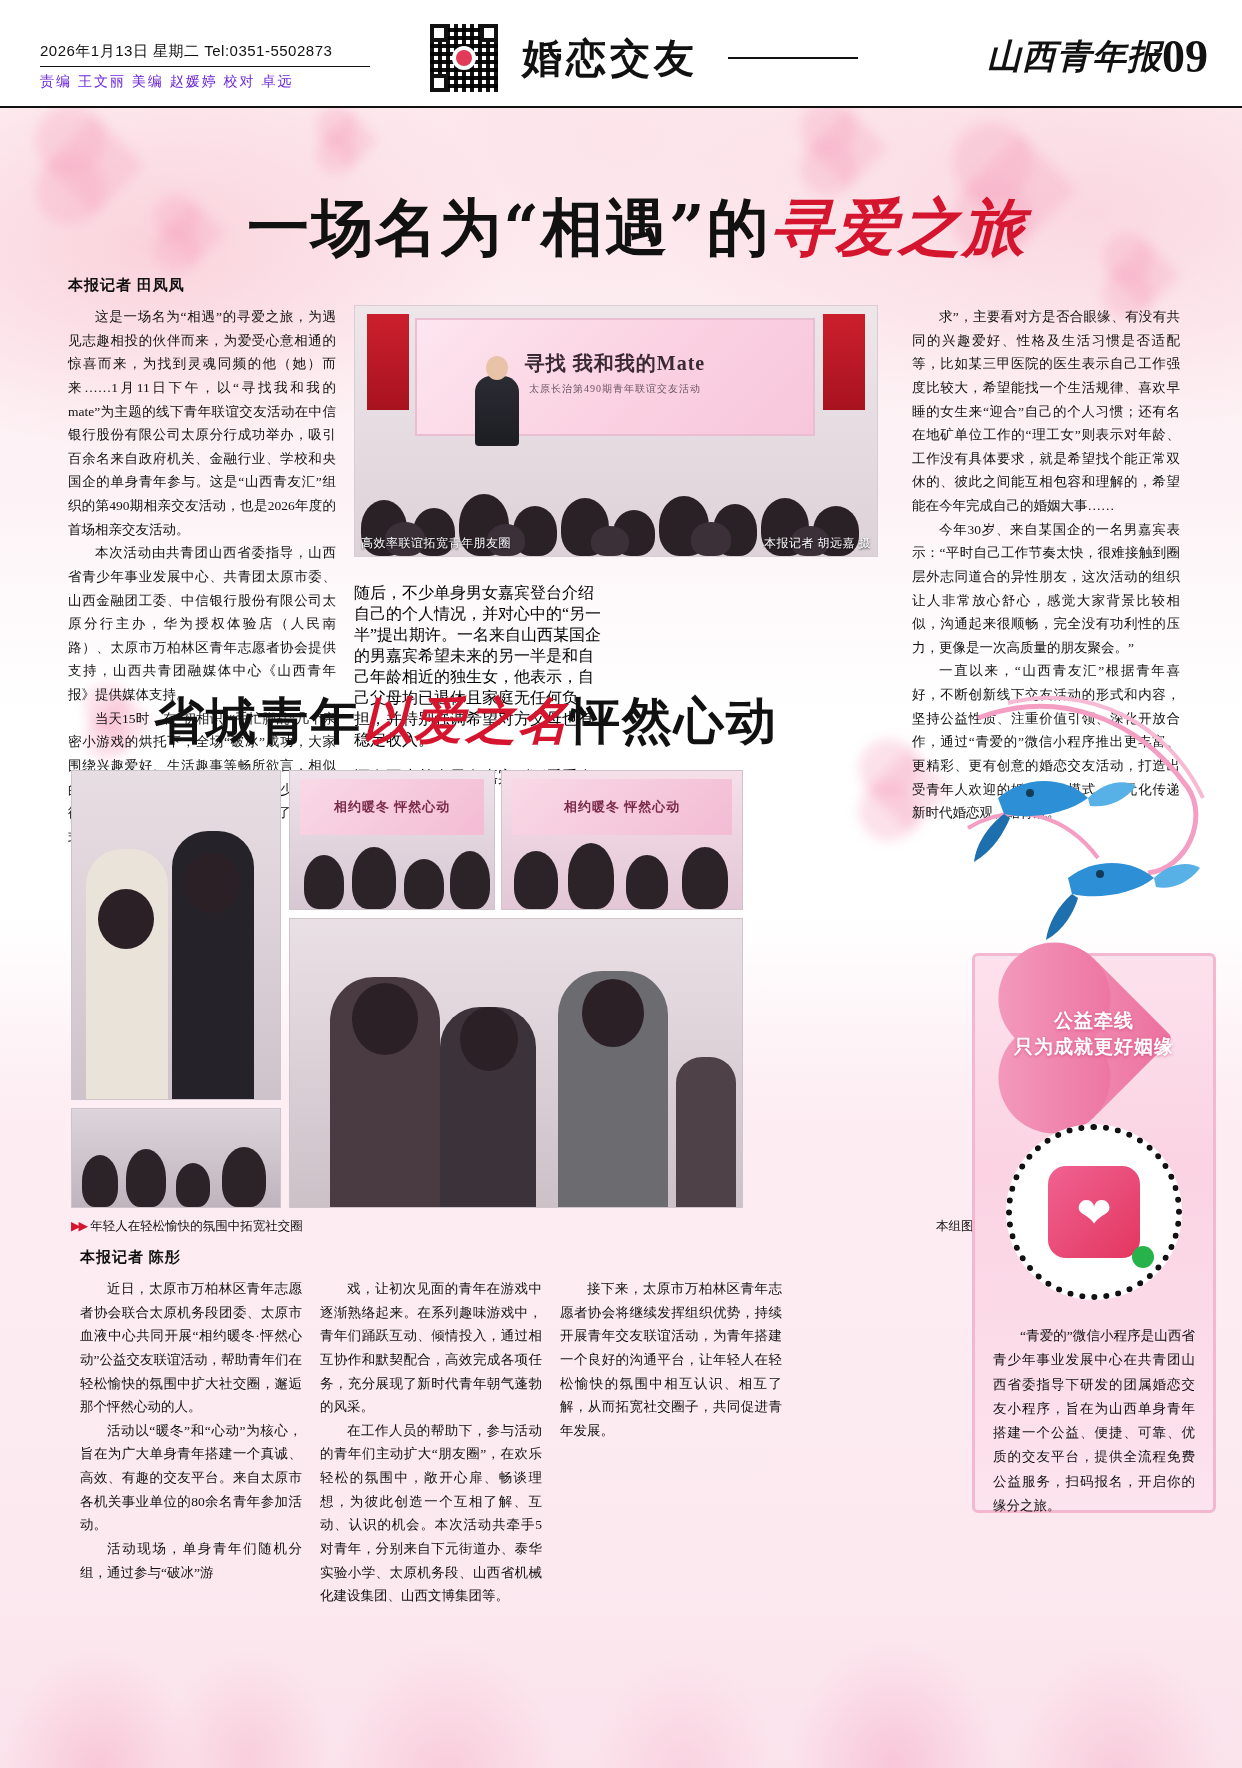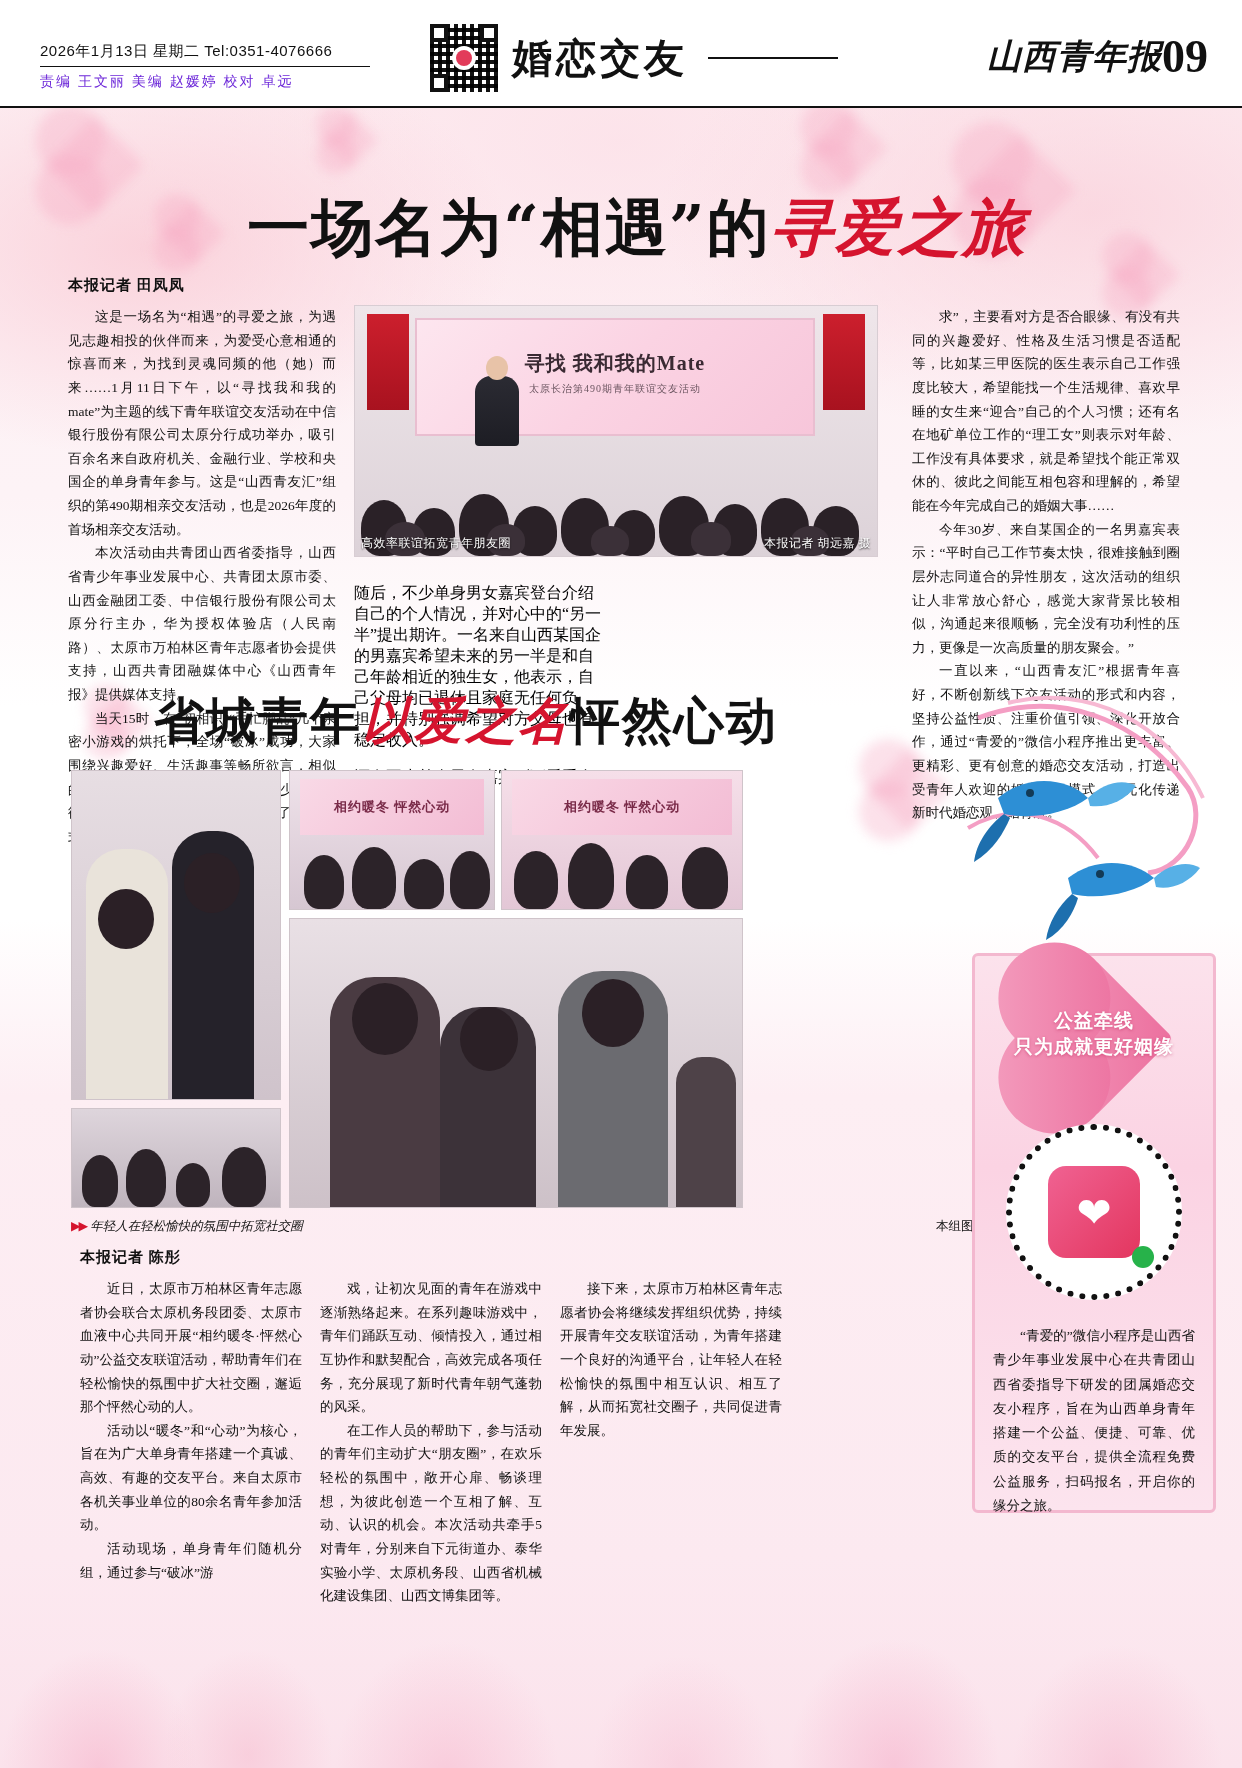--- a/index.html
+++ b/index.html
@@ -58,21 +58,21 @@
   .mast-date {
     font-size: 15px; color: #111; letter-spacing: .5px;
     border-bottom: 1px solid #111; padding-bottom: 5px; width: 330px;
     font-family: "Liberation Sans", sans-serif;
   }
   .mast-credits {
     margin-top: 6px; font-size: 14px; color: #6d28d9; letter-spacing: 2px;
     font-family: "Liberation Sans", sans-serif;
   }
   .mast-center {
-    position:absolute; left: 430px; top: 24px; display:flex; align-items:center; gap: 14px;
+    position:absolute; left: 430px; top: 24px; display:flex; align-items:center; gap: 24px;
   }
   .qr {
     width: 68px; height: 68px; background: #fff; position: relative;
     background-image:
       repeating-linear-gradient(90deg, #111 0 4px, #fff 4px 8px),
       repeating-linear-gradient(0deg, #111 0 4px, #fff 4px 8px);
     background-size: 8px 8px, 8px 8px;
     background-blend-mode: multiply;
   }
   .qr:after {
@@ -177,21 +177,21 @@
     background: linear-gradient(135deg,#f9d9e6,#f3bcd4);
     display:flex; align-items:center; justify-content:center;
     font-size: 13px; font-weight:bold; color:#7a2b49; letter-spacing:1px; line-height:1.1;
     text-align:center;
   }
   .silh { position:absolute; background:#2c2329; border-radius: 50% 50% 35% 35%; }
   .cap-row {
     position:absolute; left: 55px; top: 1110px; width: 1140px;
     display:flex; justify-content: space-between; font-size: 12.5px; color:#111;
   }
-  .cap-left { color:#111;font-style:italic; }
+  .cap-left { color:#111; }
   .cap-left .arrow { color:#d5142e; margin-right:4px; letter-spacing:-2px; }
   .cap-right { color:#111; }
 
   
   .birds { position:absolute; right: 20px; top: 570px; width: 300px; height: 300px; }
 
   
   .promo {
     position:absolute; right: 42px; top: 845px; width: 244px; height: 560px;
     background: linear-gradient(180deg,#fce2ec 0%, #fbd3e3 38%, #fce4ee 100%);
@@ -245,21 +245,21 @@
   <div class="blur-heart" style="left:1120px;top:250px; width:50px; height:50px;"></div>
   <div class="blur-heart" style="left:330px; top:120px; width:40px; height:40px;"></div>
   <div class="blur-heart" style="left:820px; top:120px; width:56px; height:56px;"></div>
   <div class="blur-heart" style="left:100px; top:700px; width:44px; height:44px;"></div>
   <div class="blur-heart" style="left:880px; top:760px; width:60px; height:60px;"></div>
 </div>
 <div class="bottom-flowers"></div>
 
 <div class="masthead">
   <div class="mast-left">
-    <div class="mast-date">2026年1月13日 星期二 Tel:0351-4076666</div>
+    <div class="mast-date">2026年1月13日 星期二 Tel:0351-5502873</div>
     <div class="mast-credits">责编 王文丽  美编 赵媛婷  校对 卓远</div>
   </div>
   <div class="mast-center">
     <div class="qr">
       <span class="qr-corner qr-c1"></span>
       <span class="qr-corner qr-c2"></span>
       <span class="qr-corner qr-c3"></span>
     </div>
     <div class="mast-title">婚恋交友</div>
     <div class="mast-rule"></div>

